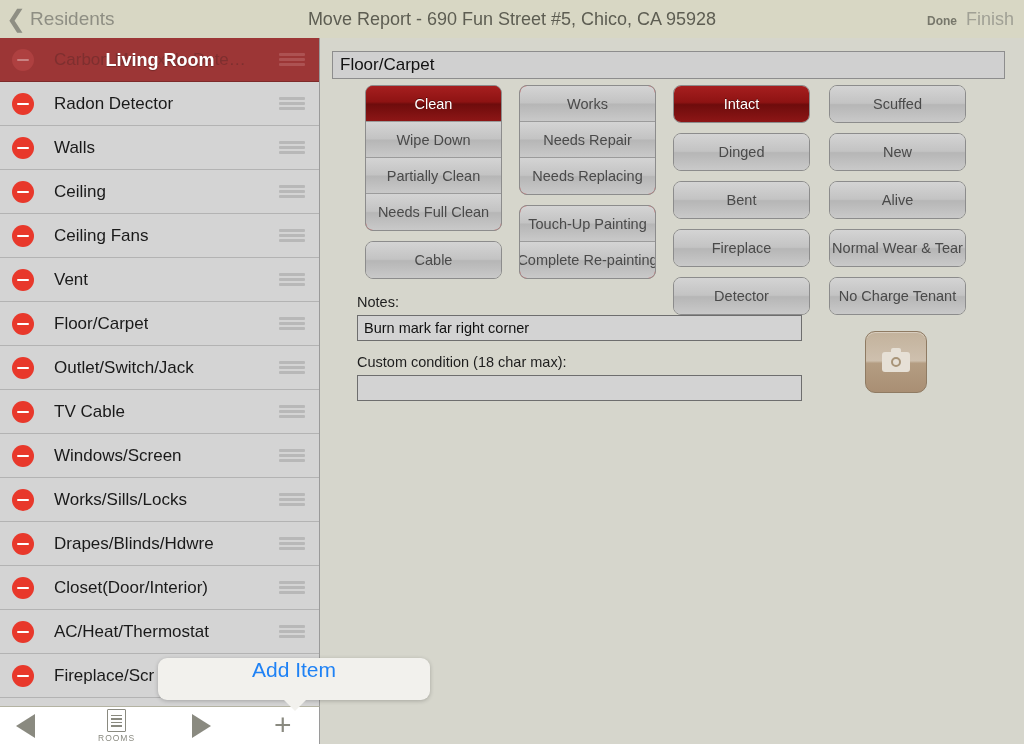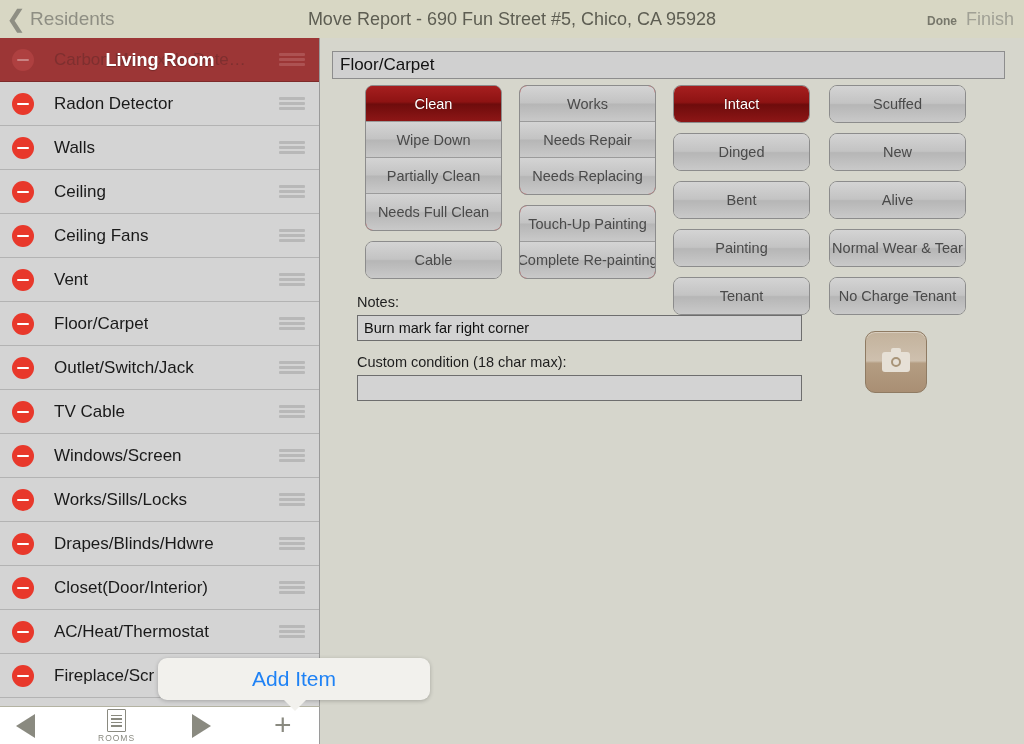--- a/index.html
+++ b/index.html
@@ -218,21 +218,21 @@
   }
 
   
   .popover {
     position: absolute;
     left: 158px; top: 658px;
     width: 272px; height: 42px;
     background: #f2f1ed;
     border-radius: 9px;
     display: flex;
-    align-items: center;
+    align-items: flex-start;
     justify-content: center;
     box-shadow: 0 1px 4px rgba(0,0,0,0.22);
     z-index: 40;
   }
   .popover-label {
     font-size: 21px;
     color: #1f82f5;
     cursor: pointer;
   }
   .popover::after {
@@ -580,24 +580,24 @@
           <div class="btn-group single">
             <div class="opt on">Intact</div>
           </div>
           <div class="btn-group single">
             <div class="opt">Dinged</div>
           </div>
           <div class="btn-group single">
             <div class="opt">Bent</div>
           </div>
           <div class="btn-group single">
-            <div class="opt">Painting</div>
-          </div>
-          <div class="btn-group single">
-            <div class="opt">Tenant</div>
+            <div class="opt">Fireplace</div>
+          </div>
+          <div class="btn-group single">
+            <div class="opt">Detector</div>
           </div>
         </div>
         <div class="btn-col col4">
           <div class="btn-group single">
             <div class="opt">Scuffed</div>
           </div>
           <div class="btn-group single">
             <div class="opt">New</div>
           </div>
           <div class="btn-group single">

